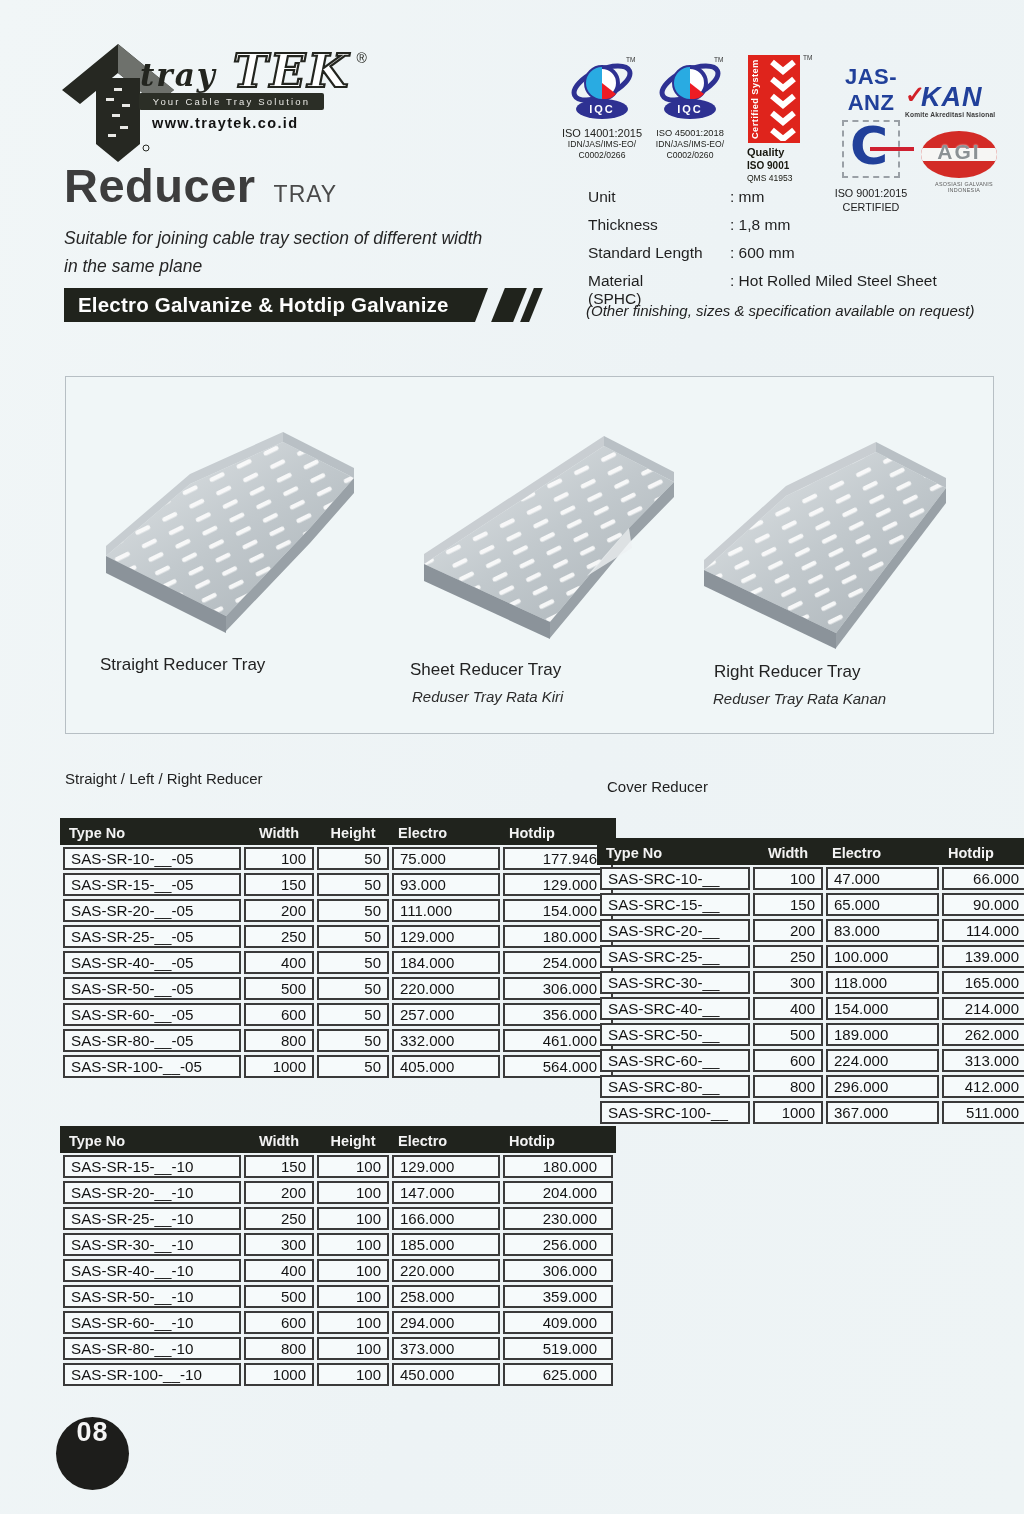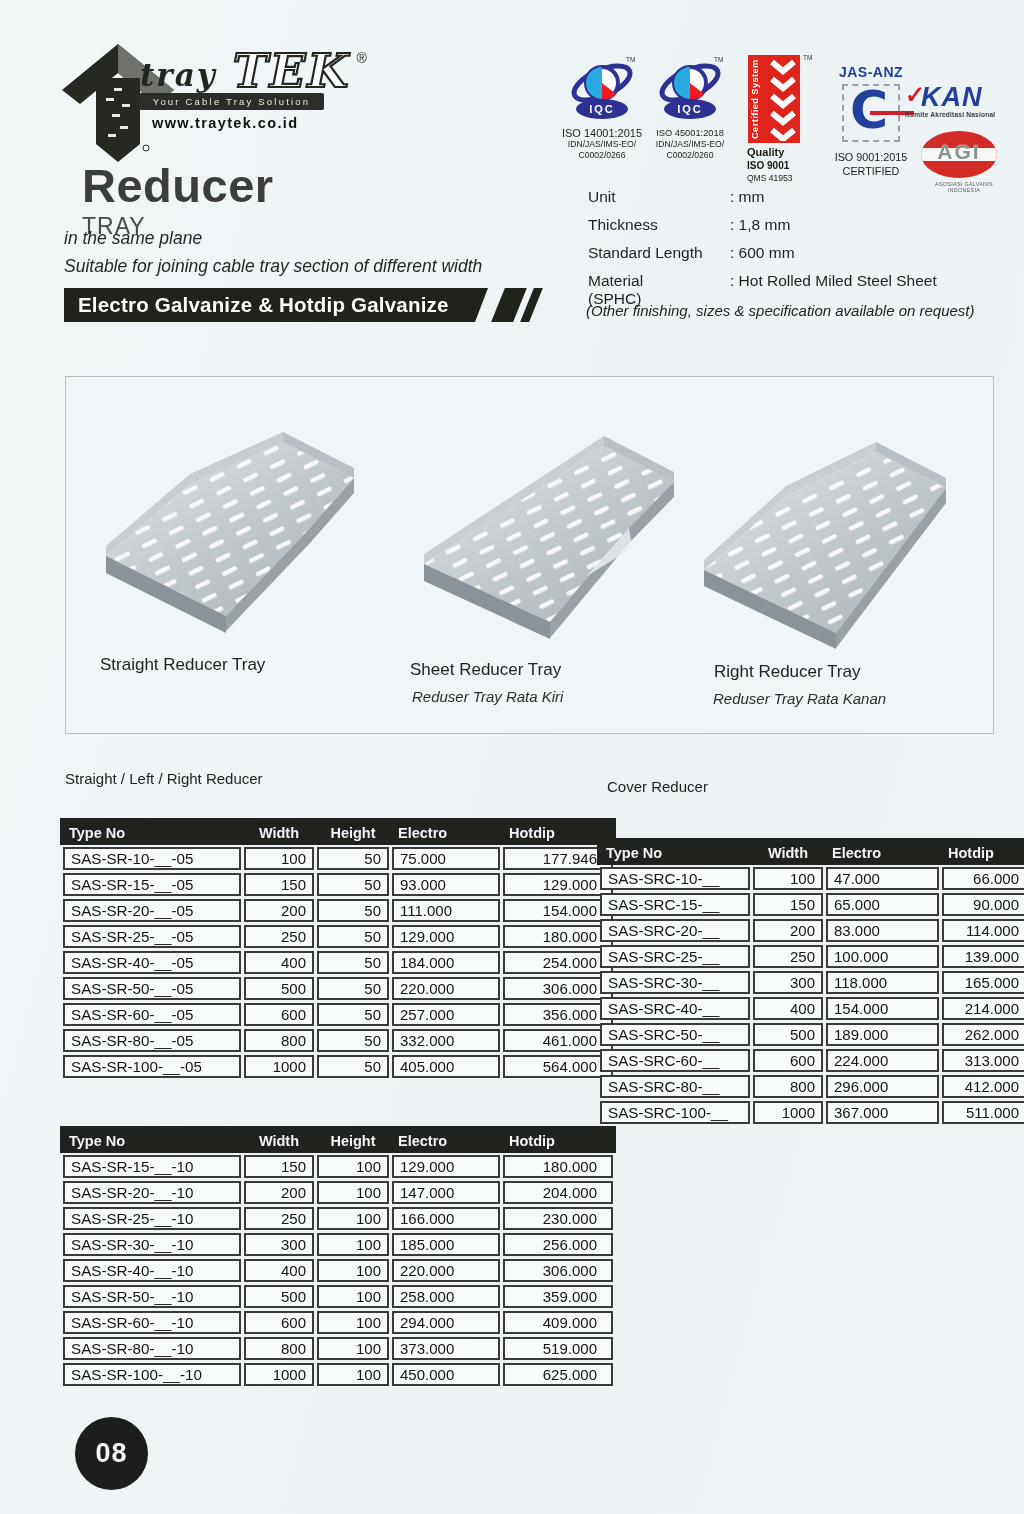--- a/index.html
+++ b/index.html
@@ -21,36 +21,36 @@
 
   
   .cert-lines{font-size:8.6px;line-height:11px;text-align:center;color:#23231f;}
   .iqc-tm{font-size:6.5px;color:#333;}
   .cs-badge{width:52px;height:88px;background:#df241c;}
   .cs-ribbon{position:absolute;left:2px;bottom:4px;width:16px;height:84px;
      writing-mode:vertical-rl;transform:rotate(180deg);color:#fff;font-size:9.3px;font-weight:bold;letter-spacing:.4px;text-align:left;}
   .cs-lines{font-size:8.5px;line-height:13px;color:#17170f;}
   .cs-lines .b1{font-weight:bold;font-size:11px;}
   .cs-lines .b2{font-weight:bold;font-size:10px;}
-  .jas-title{font-size:14px;font-weight:bold;color:#21409a;letter-spacing:.5px;text-align:center;}
+  .jas-title{font-size:22px;font-weight:bold;color:#21409a;letter-spacing:.5px;text-align:center;}
   .jas-box{position:relative;width:54px;height:54px;margin:4px auto 0;border:2px dashed #9aa0a6;}
   .jas-c{position:absolute;left:6px;top:-6px;font-size:52px;font-weight:bold;color:#21409a;font-family:"DejaVu Sans",sans-serif;}
   .jas-line{position:absolute;left:26px;top:25px;width:44px;height:4px;background:#cf2030;}
   .jas-lines{margin-top:8px;font-size:10.8px;line-height:14px;text-align:center;color:#1b1b1b;}
   .kan-row{display:flex;align-items:flex-start;}
   .kan-check{color:#d22027;font-size:24px;font-weight:bold;line-height:22px;margin-right:-4px;}
   .kan-word{font-size:27px;font-weight:bold;font-style:italic;color:#21409a;letter-spacing:1px;line-height:26px;font-family:"Liberation Sans",sans-serif;}
   .kan-sub{font-size:6.6px;font-weight:bold;color:#3a3a3a;letter-spacing:.2px;margin-top:1px;}
   .agi-oval{position:relative;width:76px;height:47px;border-radius:50%;background:#d32b26;overflow:hidden;}
   .agi-band{position:absolute;left:0;top:17px;width:100%;height:13px;background:#f6f6f4;}
   .agi-word{position:absolute;left:0;top:9px;width:100%;text-align:center;font-size:21px;font-weight:bold;color:#8b9194;letter-spacing:2px;text-shadow:0 0 2px #fff;}
   .agi-sub{font-size:5.4px;color:#5a5a5a;letter-spacing:.3px;margin-top:3px;text-align:center;}
 
   
-  .title-row{left:64px;top:158px;display:flex;align-items:baseline;flex-direction:column;}
+  .title-row{left:64px;top:158px;display:flex;align-items:baseline;}
   .title-main{font-size:47px;font-weight:bold;color:#3d3d3d;letter-spacing:.5px;}
   .title-suffix{font-size:23px;color:#4a4a4a;margin-left:18px;letter-spacing:1px;}
   .subtitle{left:64px;top:224px;font-style:italic;font-size:17.5px;line-height:28px;color:#262626;}
   .banner{left:64px;top:288px;width:424px;height:34px;background:#20231c;
     clip-path:polygon(0 0,100% 0,calc(100% - 13px) 100%,0 100%);}
   .banner-text{color:#fdfdfd;font-weight:bold;font-size:20.5px;line-height:33px;padding-left:14px;letter-spacing:.2px;}
   .stripe{background:#20231c;transform:skewX(-22deg);}
   .s1{left:498px;top:288px;width:22px;height:34px;}
   .s2{left:527px;top:288px;width:9px;height:34px;}
 
@@ -70,22 +70,22 @@
   table.price{border-collapse:separate;border-spacing:3px 3px;table-layout:fixed;
     background:linear-gradient(#20231d,#20231d) no-repeat top left/100% 27px;}
   table.price th{color:#f3f3f3;font-size:14.5px;font-weight:bold;padding:2px 6px;height:19px;background:transparent;}
   table.price td{background:#f6fafb;border:2px solid #3a3a3a;font-size:15px;padding:1px 6px;height:17px;line-height:17px;color:#141414;white-space:nowrap;overflow:hidden;}
   table.price td:first-child{font-size:15.2px;}
   table.price td:last-child{padding-right:14px;}
   .a-l{text-align:left;} .a-r{text-align:right;}
   th.h-l{text-align:left;} th.h-c{text-align:center;}
 
   
-  .page-circle{left:75px;top:1417px;width:73px;height:73px;border-radius:50%;background:#1d1d1b;
-    display:flex;align-items:center;justify-content:center;}
+  .page-circle{left:56px;top:1417px;width:73px;height:73px;border-radius:50%;background:#1d1d1b;
+    display:flex;align-items:flex-start;justify-content:center;}
   .page-num{color:#f5f5f5;font-size:27px;font-weight:bold;letter-spacing:1px;}
 </style>
 </head>
 <body>
 
 <div class="page">
 
   <svg class="abs" style="left:62px;top:44px" width="112" height="118" viewBox="0 0 112 118">
     <polygon points="56,0 112,46 94,60 56,29 18,60 0,46" fill="#262822"></polygon>
     <polygon points="56,0 112,46 94,60 56,29 56,0" fill="#6e716c"></polygon>
@@ -183,22 +183,22 @@
       <div class="agi-word">AGI</div>
     </div>
     <div class="agi-sub">ASOSIASI GALVANIS INDONESIA</div>
   </div>
 
   <div class="abs title-row">
     <span class="title-main">Reducer</span>
     <span class="title-suffix">TRAY</span>
   </div>
   <div class="abs subtitle">
+    <div>Suitable for joining cable tray section of different width</div>
     <div>in the same plane</div>
-    <div>Suitable for joining cable tray section of different width</div>
   </div>
   <div class="abs banner">
     <div class="banner-text">Electro Galvanize &amp; Hotdip Galvanize</div>
   </div>
   <div class="abs stripe s1"></div>
   <div class="abs stripe s2"></div>
 
   <div class="abs specs">
     <div class="spec-row">
       <span class="spec-label">Unit</span><span>: mm</span>

